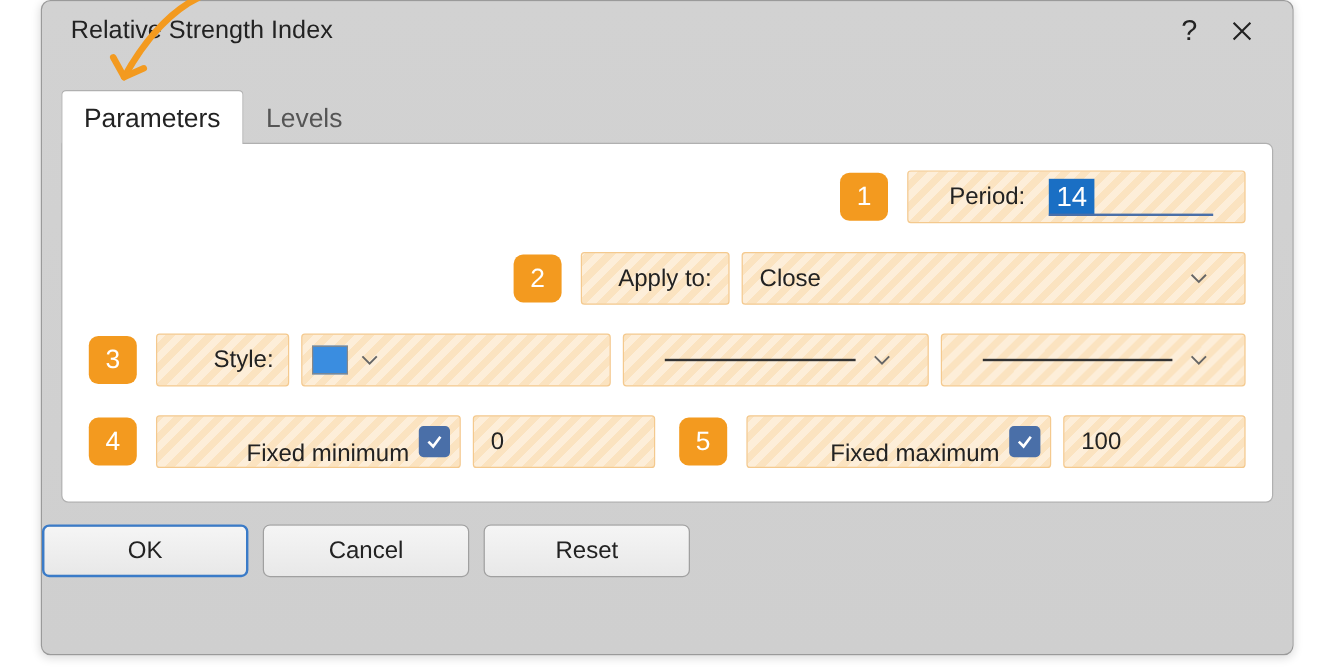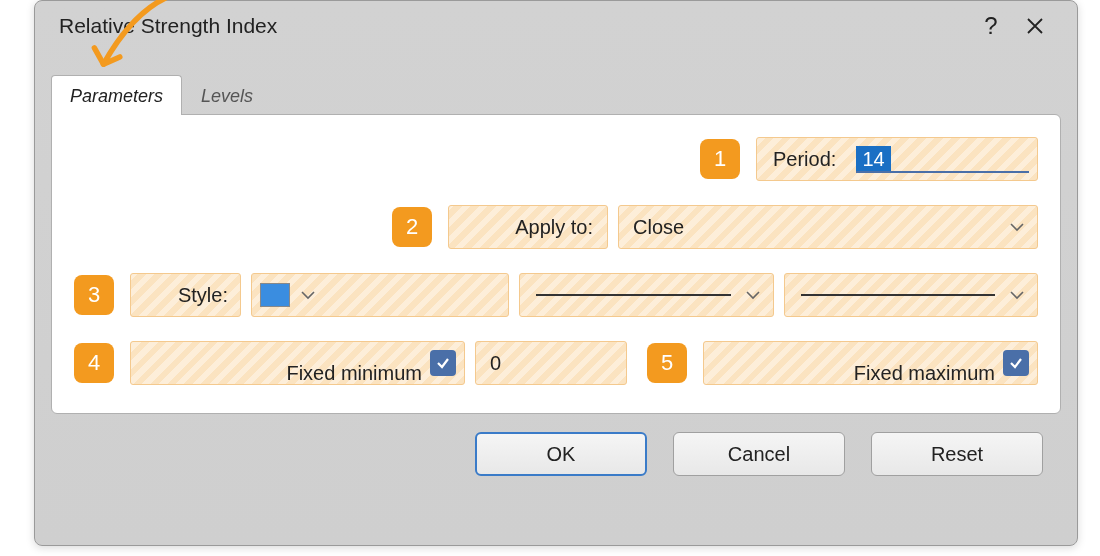--- a/index.html
+++ b/index.html
@@ -43,27 +43,26 @@
   .titlebar .close svg { display: block; margin: 0 auto; }
   
   .tabs {
     display: flex;
     align-items: flex-end;
     padding-left: 16px;
     margin-top: 24px;
   }
   .tab {
     padding: 10px 18px 8px 18px;
-    font-size: 18px;
+    font-size: 22px;
     color: #555;
     border: 1px solid transparent;
     border-bottom: none;
     cursor: pointer;
     position: relative;
-    font-style: italic;
   }
   .tab.active {
     background: #fff;
     border-color: #b0b0b0;
     border-radius: 4px 4px 0 0;
     color: #222;
     z-index: 2;
   }
   .tabpage {
     background: #fff;
@@ -105,21 +104,21 @@
       #fbe3c0 0px,
       #fbe3c0 6px,
       #fdeed9 6px,
       #fdeed9 12px
     );
     border: 1px solid #f4c98e;
     border-radius: 3px;
     display: flex;
     align-items: center;
     height: 44px;
-    padding: 0 8px;
+    padding: 0 26px;
   }
   
   .label {
     font-size: 20px;
     color: #222;
     white-space: nowrap;
   }
   
   
   .row1 { justify-content: flex-end; }
@@ -128,34 +127,34 @@
   }
   .period-box .label { flex: 0 0 auto; margin-right: 20px; margin-left: 8px; }
   .period-input-wrap {
     position: relative;
     flex: 1;
   }
   .period-val {
     background: #1a6fc4;
     color: #fff;
     padding: 2px 6px;
-    font-size: 20px;
+    font-size: 23px;
     display: inline-block;
   }
   .period-underline {
     position: absolute;
     left: 0; right: 0; bottom: 0;
     height: 2px;
     background: #4a6fa8;
   }
   
   
   .row2 { justify-content: flex-end; }
   .apply-label-box {
-    width: 160px;
+    width: 124px;
     justify-content: flex-end;
     padding-right: 14px;
     margin-right: 10px;
   }
   .apply-select-box {
     flex: 0 0 420px;
     justify-content: space-between;
     padding-left: 14px;
     gap: 30px;
   }
@@ -225,22 +224,21 @@
   .fixed-value-box {
     width: 152px;
     margin-left: 10px;
     padding-left: 14px;
   }
   .gap45 { width: 20px; }
   
   
   .buttons {
     display: flex;
-    justify-content: flex-end;
-    gap: 26px;
+    gap: 12px;
     padding: 18px 34px 0 0;
   }
   .btn {
     width: 172px;
     height: 44px;
     border-radius: 6px;
     border: 1px solid #a0a0a0;
     background: linear-gradient(#f5f5f5, #e8e8e8);
     font-size: 20px;
     color: #222;
@@ -359,20 +357,23 @@
       <div class="gap45"></div>
       <div class="num-badge">5</div>
       <div class="hatched fixed-box">
         <span class="label">Fixed maximum</span>
         <div class="checkbox">
           <svg width="16" height="16" viewBox="0 0 16 16">
               <path d="M3 8 L7 12 L13 4" stroke="#fff" stroke-width="2.2" fill="none"></path>
             </svg>
         </div>
       </div>
+      <div class="hatched fixed-value-box">
+        <span class="label">100</span>
+      </div>
     </div>
 
   </div>
 
   <div class="buttons">
     <div class="btn primary">OK</div>
     <div class="btn">Cancel</div>
     <div class="btn">Reset</div>
   </div>
 

